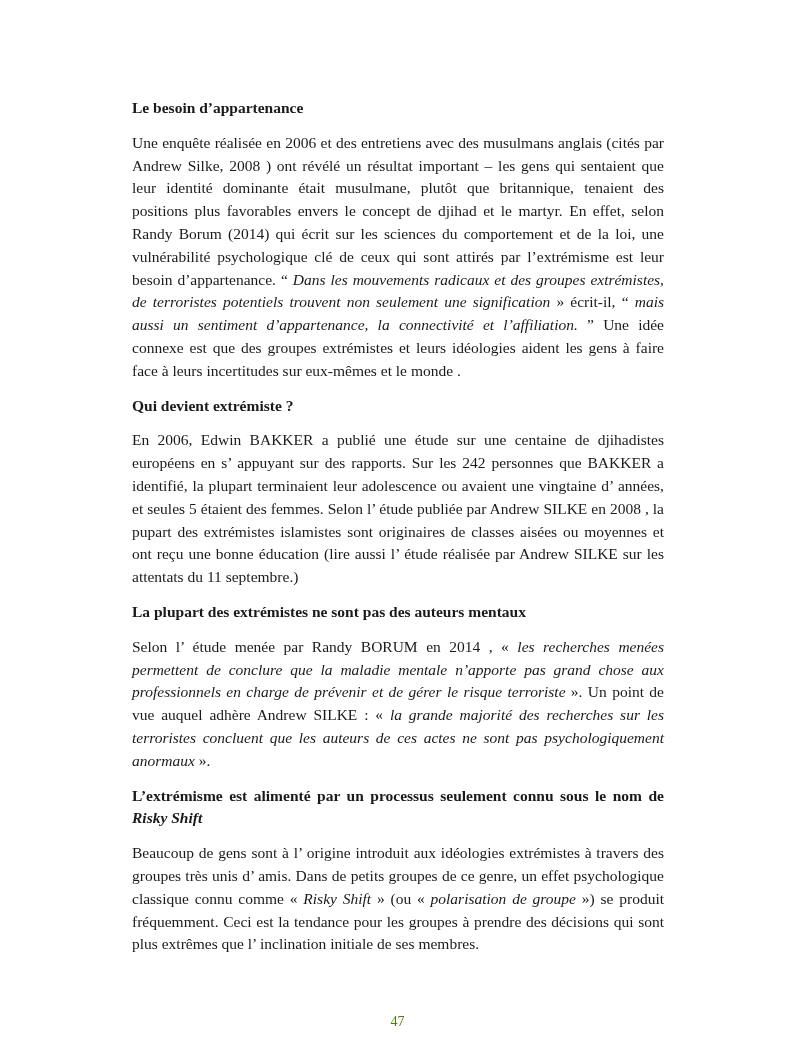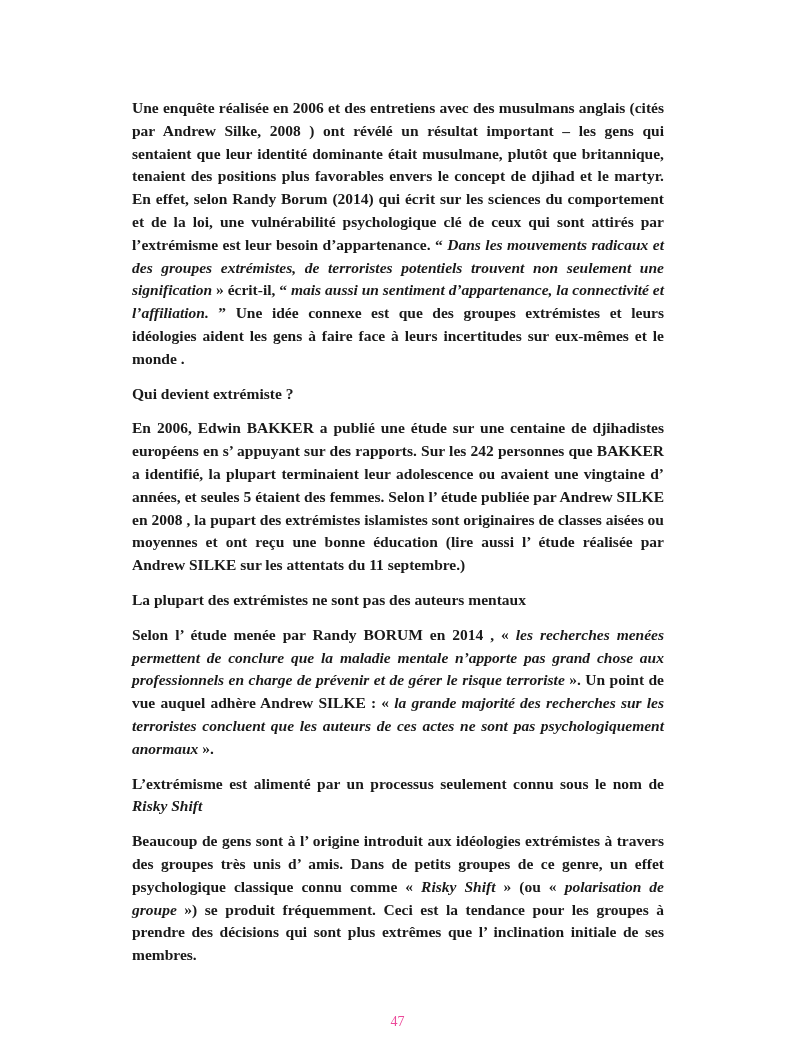--- a/index.html
+++ b/index.html
@@ -27,41 +27,41 @@
     line-height: 22.8px;
     font-weight: bold;
     margin: 0 0 12px 0;
     text-align: justify;
   }
   .content p {
     font-size: 15.5px;
     line-height: 22.8px;
     margin: 0 0 12px 0;
     text-align: justify;
-    font-weight: bold;
   }
   .r  { font-style: normal; }
   .i  { font-style: italic; }
   .bi { font-style: italic; font-weight: bold; }
   .pageno {
     position: absolute;
     left: 0;
     right: 0;
     top: 1014px;
     text-align: center;
     font-size: 14px;
-    color: #ec4899;
+    color: #4d7c0f;
   }
 </style>
 </head>
 <body>
 
 <div class="page">
   <div class="content">
 
+    <h2><span class="r">Le besoin d’appartenance</span></h2>
 
     <p><span class="r">Une enquête réalisée en 2006 et des entretiens avec des musulmans anglais (cités par Andrew Silke, 2008 ) ont révélé un résultat important – les gens qui sentaient que leur identité dominante était musulmane, plutôt que britannique, tenaient des positions plus favorables envers le concept de djihad et le martyr. En effet, selon Randy Borum (2014) qui écrit sur les sciences du comportement et de la loi, une vulnérabilité psychologique clé de ceux qui sont attirés par l’extrémisme est leur besoin d’appartenance. “ </span><span class="i">Dans les mouvements radicaux et des groupes extrémistes, de terroristes potentiels trouvent non seulement une signification</span><span class="r"> » écrit-il, “ </span><span class="i">mais aussi un sentiment d’appartenance, la connectivité et l’affiliation.</span><span class="r"> ” Une idée connexe est que des groupes extrémistes et leurs idéologies aident les gens à faire face à leurs incertitudes sur eux-mêmes et le monde .</span></p>
 
     <h2><span class="r">Qui devient extrémiste ?</span></h2>
 
     <p><span class="r">En 2006, Edwin BAKKER a publié une étude sur une centaine de djihadistes européens en s’ appuyant sur des rapports. Sur les 242 personnes que BAKKER a identifié, la plupart terminaient leur adolescence ou avaient une vingtaine d’ années, et seules 5 étaient des femmes. Selon l’ étude publiée par Andrew SILKE en 2008 , la pupart des extrémistes islamistes sont originaires de classes aisées ou moyennes et ont reçu une bonne éducation (lire aussi l’ étude réalisée par Andrew SILKE sur les attentats du 11 septembre.)</span></p>
 
     <h2><span class="r">La plupart des extrémistes ne sont pas des auteurs mentaux</span></h2>
 
     <p><span class="r">Selon l’ étude menée par Randy BORUM en 2014 , « </span><span class="i">les recherches menées permettent de conclure que la maladie mentale n’apporte pas grand chose aux professionnels en charge de prévenir et de gérer le risque terroriste</span><span class="r"> ». Un point de vue auquel adhère Andrew SILKE : « </span><span class="i">la grande majorité des recherches sur les terroristes concluent que les auteurs de ces actes ne sont pas psychologiquement anormaux</span><span class="r"> ».</span></p>

